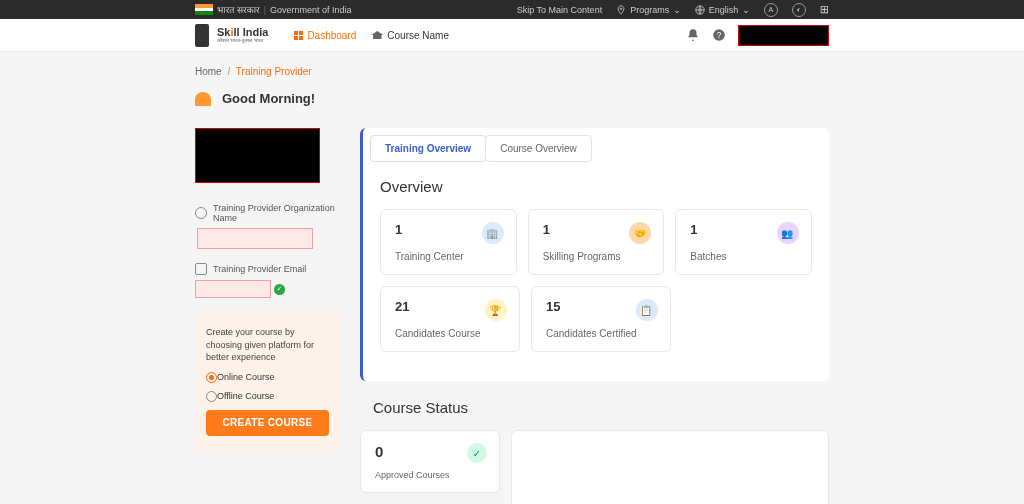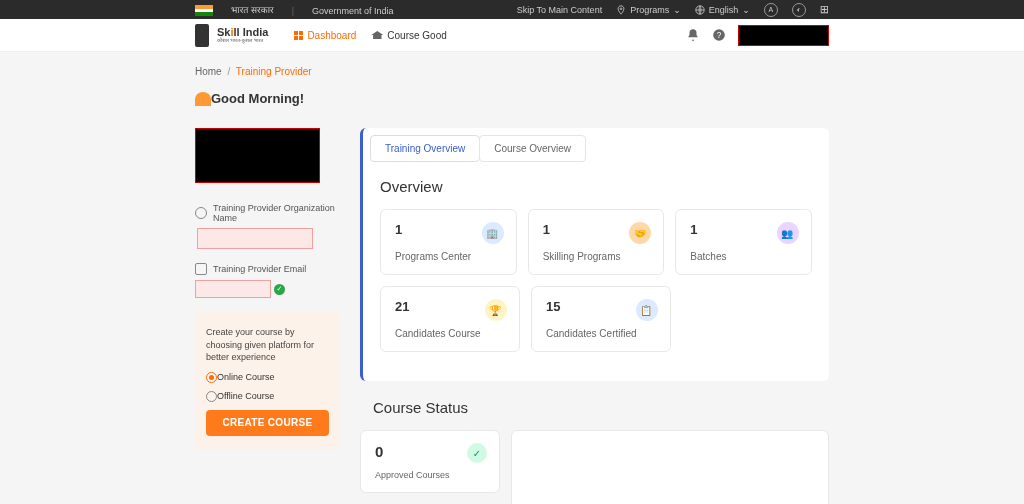--- a/index.html
+++ b/index.html
@@ -1,18 +1,18 @@
 <!DOCTYPE html>
 <html><head>
 <meta charset="utf-8">
 <style>
 *{margin:0;padding:0;box-sizing:border-box;font-family:Arial,Helvetica,sans-serif}
 body{background:#f5f5f5;font-size:12px;color:#333}
 .topbar{background:#2b2b2b;height:19px;display:flex;align-items:center;justify-content:space-between;padding:0 195px;color:#ccc;font-size:9px}
-.topbar-left{display:flex;align-items:flex-end;gap:18px}
+.topbar-left{display:flex;align-items:center;gap:4px}
 .flag{width:18px;height:11px;background:linear-gradient(to bottom,#ff9933 33%,#fff 33%,#fff 66%,#138808 66%)}
 .topbar-divider{color:#666}
 .topbar-right{display:flex;align-items:center;gap:14px}
 .topbar-item{display:flex;align-items:center;gap:4px;cursor:pointer}
 .icon-sm{width:10px;height:10px;display:inline-block}
 .circle-icon{width:14px;height:14px;border:1px solid #999;border-radius:50%;display:flex;align-items:center;justify-content:center;font-size:7px}
 .navbar{background:#fff;height:33px;display:flex;align-items:center;justify-content:space-between;padding:0 195px;border-bottom:1px solid #eee}
 .navbar-left{display:flex;align-items:center;gap:8px}
 .emblem{width:14px;height:23px;background:#333;border-radius:2px}
 .logo-box{display:flex;flex-direction:column;line-height:1}
@@ -25,21 +25,21 @@
 .grid-icon span{width:4px;height:4px;background:#ff6b00}
 .cap-icon{width:12px;height:8px;background:#666;clip-path:polygon(50% 0,100% 50%,85% 50%,85% 100%,15% 100%,15% 50%,0 50%)}
 .navbar-right{display:flex;align-items:center;gap:12px}
 .bell-icon,.help-icon{width:14px;height:14px;color:#666}
 .user-box{width:91px;height:21px;background:#000;border:1px solid #c00}
 .content{padding:14px 195px 0}
 .breadcrumb{font-size:10px;margin-bottom:14px}
 .breadcrumb a{color:#666;text-decoration:none}
 .breadcrumb .sep{color:#999;margin:0 3px}
 .breadcrumb .current{color:#ff6b00}
-.greeting{display:flex;align-items:center;gap:0;font-size:13px;font-weight:600;margin-bottom:22px}
+.greeting{display:flex;align-items:center;gap:11px;font-size:13px;font-weight:600;margin-bottom:22px}
 .sun-icon{width:16px;height:14px;background:#ff9933;border-radius:50% 50% 0 0;position:relative}
 .layout{display:flex;gap:20px}
 .sidebar{width:145px}
 .black-box{width:125px;height:55px;background:#000;border:1px solid #c00;margin-bottom:20px}
 .field{margin-bottom:14px}
 .field-header{display:flex;align-items:center;gap:6px;font-size:9px;color:#555;margin-bottom:5px}
 .field-icon{width:12px;height:12px;border:1px solid #888;border-radius:50%;flex-shrink:0}
 .field-icon.person{border-radius:50%}
 .field-icon.mail{border-radius:2px}
 .field-icon.pin{border-radius:50% 50% 50% 0;transform:rotate(-45deg)}
@@ -52,21 +52,21 @@
 .create-text{font-size:9px;color:#444;line-height:1.4;margin-bottom:8px}
 .radio-row{display:flex;align-items:center;font-size:9px;margin-bottom:8px;cursor:pointer}
 .radio{width:11px;height:11px;border:1.5px solid #888;border-radius:50%;display:flex;align-items:center;justify-content:center}
 .radio.checked{border-color:#ff6b00}
 .radio.checked::after{content:"";width:5px;height:5px;background:#ff6b00;border-radius:50%}
 .create-btn{width:100%;height:26px;background:#ff7a1a;color:#fff;border:none;border-radius:4px;font-size:10px;font-weight:600;cursor:pointer;letter-spacing:.3px}
 .main{flex:1}
 .tabs-card{background:#fff;border-radius:6px;padding:7px 7px 18px;margin-bottom:18px;border-left:3px solid #3b5fcc}
 .tabs{display:flex;gap:0;margin-bottom:16px}
 .tab{background:#fff;border:1px solid #e5e5e5;padding:7px 14px;font-size:10px;color:#666;cursor:pointer;border-radius:4px;margin-right:-1px}
-.tab.active{color:#3b5fcc;font-weight:400;border-color:#ddd}
+.tab.active{color:#3b5fcc;font-weight:700;border-color:#ddd}
 .section-title{font-size:15px;font-weight:400;margin-left:10px;margin-bottom:14px}
 .cards-row{display:flex;gap:11px;margin-bottom:11px;padding:0 10px}
 .stat-card{flex:1;background:#fff;border:1px solid #e8e8e8;border-radius:6px;padding:12px 14px;display:flex;flex-direction:column;gap:14px;position:relative}
 .stat-num{font-size:13px;font-weight:600}
 .stat-label{font-size:10px;color:#666}
 .stat-icon{position:absolute;right:12px;top:12px;width:22px;height:22px;border-radius:50%;display:flex;align-items:center;justify-content:center;font-size:10px}
 .ic-blue{background:#dbeafe;color:#1e40af}
 .ic-orange{background:#fed7aa;color:#c2410c}
 .ic-purple{background:#e9d5ff;color:#6b21a8}
 .ic-gold{background:#fef3c7;color:#b45309}
@@ -131,21 +131,21 @@
         <span class="grid-icon">
             <span></span>
             <span></span>
             <span></span>
             <span></span>
           </span>
         <span>Dashboard</span>
       </div>
       <div class="nav-link">
         <span class="cap-icon"></span>
-        <span>Course Good</span>
+        <span>Course Name</span>
       </div>
     </div>
   </div>
   <div class="navbar-right">
     <span class="bell-icon">
       <svg viewBox="0 0 24 24" fill="#666">
           <path d="M12 2a6 6 0 00-6 6v4l-2 3v1h16v-1l-2-3V8a6 6 0 00-6-6zm0 20a2 2 0 002-2h-4a2 2 0 002 2z"></path>
         </svg>
     </span>
     <span class="help-icon">
@@ -212,21 +212,21 @@
       <div class="tabs-card">
         <div class="tabs">
           <div class="tab active">Training Overview</div>
           <div class="tab">Course Overview</div>
         </div>
         <h2 class="section-title">Overview</h2>
         <div class="cards-row">
           <div class="stat-card">
             <span class="stat-num">1</span>
             <span class="stat-icon ic-blue">🏢</span>
-            <span class="stat-label">Programs Center</span>
+            <span class="stat-label">Training Center</span>
           </div>
           <div class="stat-card">
             <span class="stat-num">1</span>
             <span class="stat-icon ic-orange">🤝</span>
             <span class="stat-label">Skilling Programs</span>
           </div>
           <div class="stat-card">
             <span class="stat-num">1</span>
             <span class="stat-icon ic-purple">👥</span>
             <span class="stat-label">Batches</span>

